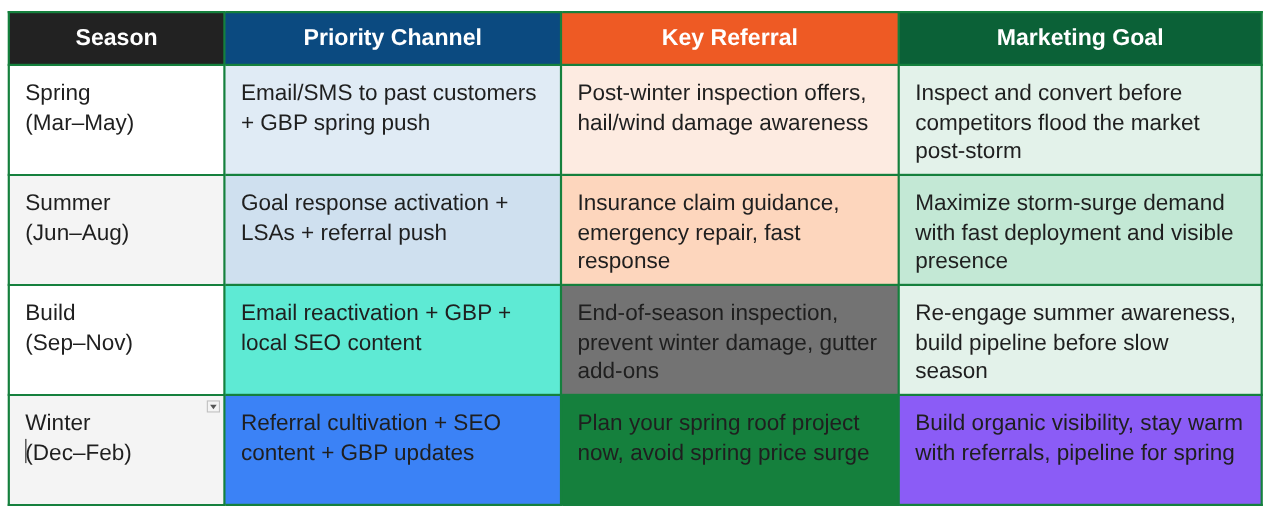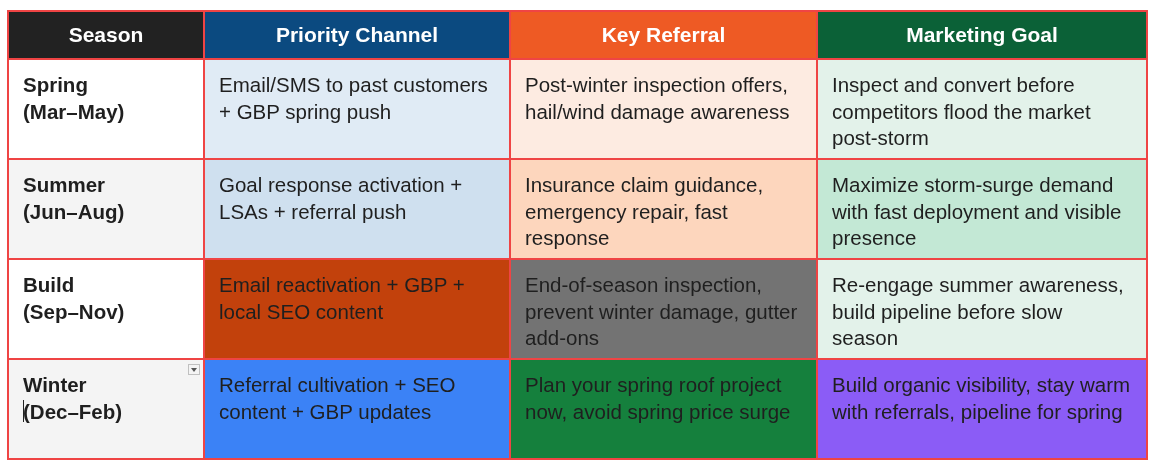--- a/index.html
+++ b/index.html
@@ -1,22 +1,22 @@
 <!DOCTYPE html>
 <html><head>
 <meta charset="utf-8">
 <style>
   html, body { margin: 0; padding: 0; background: #ffffff; }
   body { width: 1153px; height: 468px; position: relative; font-family: "Liberation Sans", sans-serif; overflow: hidden; }
   .tbl { position: absolute; left: 7px; top: 10px; border-collapse: collapse; table-layout: fixed; }
-  .tbl td, .tbl th { border: 2px solid #ef4444; box-sizing: border-box; vertical-align: top; }
+  .tbl td, .tbl th { border: 2px solid #15803d; box-sizing: border-box; vertical-align: top; }
   .tbl th { height: 48px; color: #ffffff; font-weight: bold; font-size: 21px; text-align: center; vertical-align: middle; padding: 0; }
   .tbl td { height: 100px; padding: 12px 14px 0 14px; font-size: 20.5px; line-height: 26.5px; color: #1f1f1f; }
   .c0 { width: 196px; } .c1 { width: 306px; } .c2 { width: 307px; } .c3 { width: 330px; }
-  .season { font-weight: bold; position: relative; margin-top: 41px; }
+  .season { font-weight: normal; position: relative; margin-top: 41px; }
   .dd { position: absolute; right: 3px; top: 4px; width: 12px; height: 11px; border: 1px solid #c0c0c0; background: #f4f4f4; box-sizing: border-box; }
   .dd::after { content: ""; position: absolute; left: 2px; top: 3px; border-left: 3.5px solid transparent; border-right: 3.5px solid transparent; border-top: 4px solid #555; }
   .cursor { display: inline-block; width: 1px; height: 22px; background: #222; vertical-align: -3px; margin-right: -1px; }
 </style>
 </head>
 <body>
 
 <table class="tbl">
   <colgroup>
       <col class="c0">
@@ -50,21 +50,21 @@
     <td style="background:#cfe0ef">Goal response activation + LSAs + referral push</td>
     <td style="background:#fdd6bd">Insurance claim guidance, emergency repair, fast response</td>
     <td style="background:#c3e8d5">Maximize storm-surge demand with fast deployment and visible presence</td>
   </tr>
 
   <tr>
     <td class="season" style="background:#ffffff">
       <div>Build</div>
       <div>(Sep–Nov)</div>
     </td>
-    <td style="background:#c2410c">Email reactivation + GBP + local SEO content</td>
+    <td style="background:#5eead4">Email reactivation + GBP + local SEO content</td>
     <td style="background:#737373">End-of-season inspection, prevent winter damage, gutter add-ons</td>
     <td style="background:#e3f2ea">Re-engage summer awareness, build pipeline before slow season</td>
   </tr>
 
   <tr>
     <td class="season" style="background:#f4f4f4">
       <span class="dd"></span>
       <div>Winter</div>
       <div><span class="cursor"></span><span>(Dec–Feb)</span></div>
     </td>

